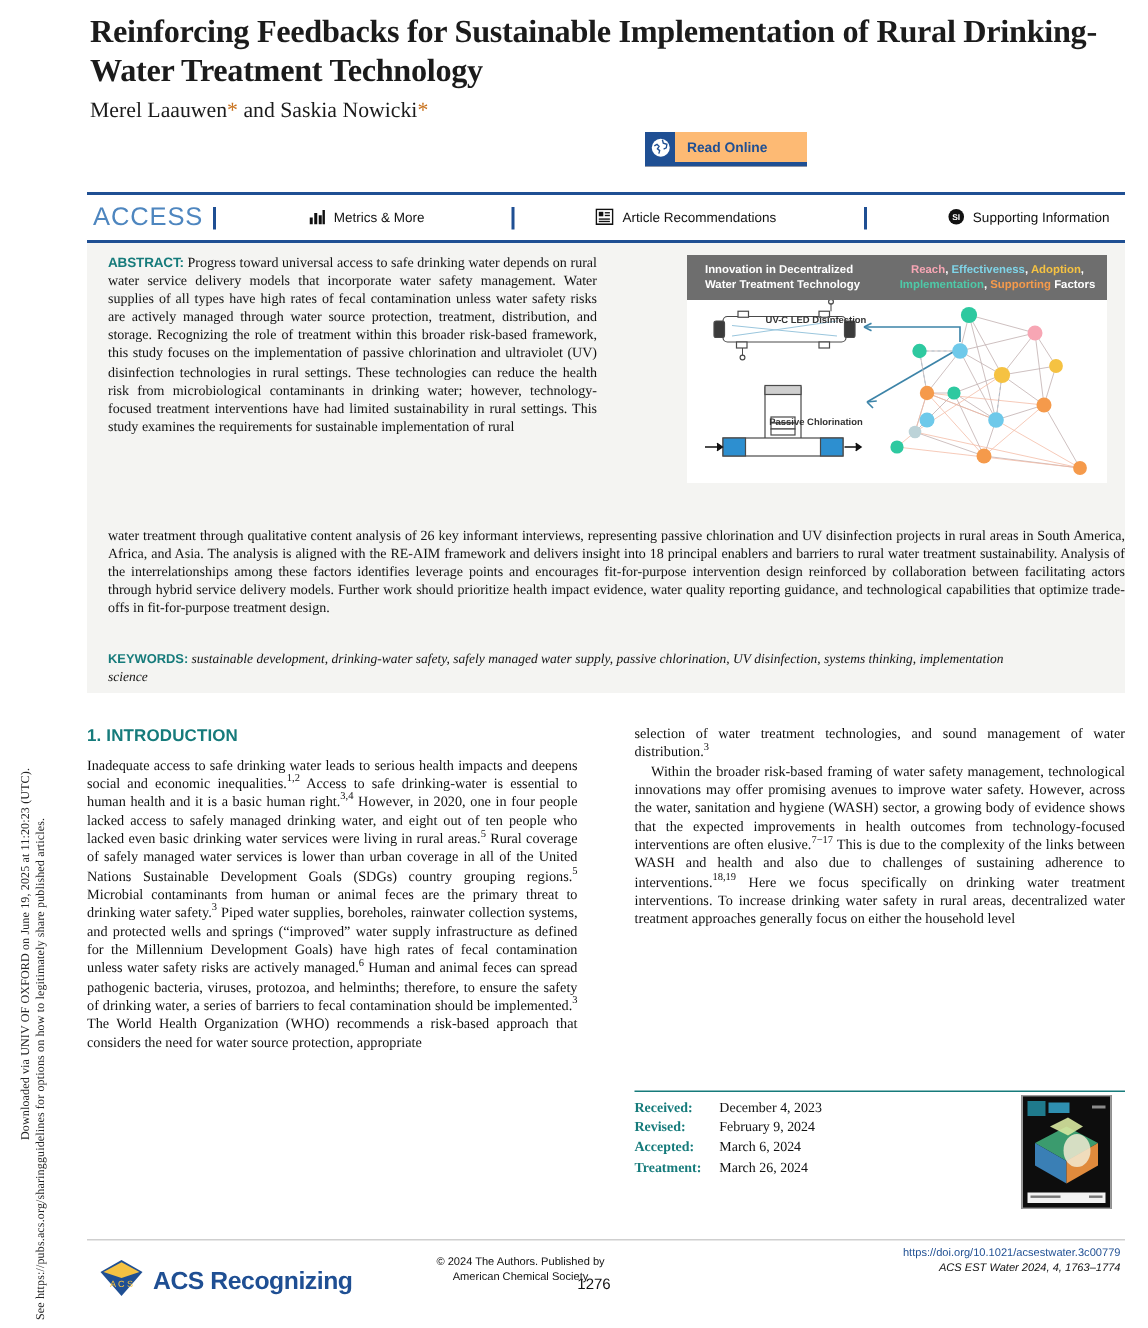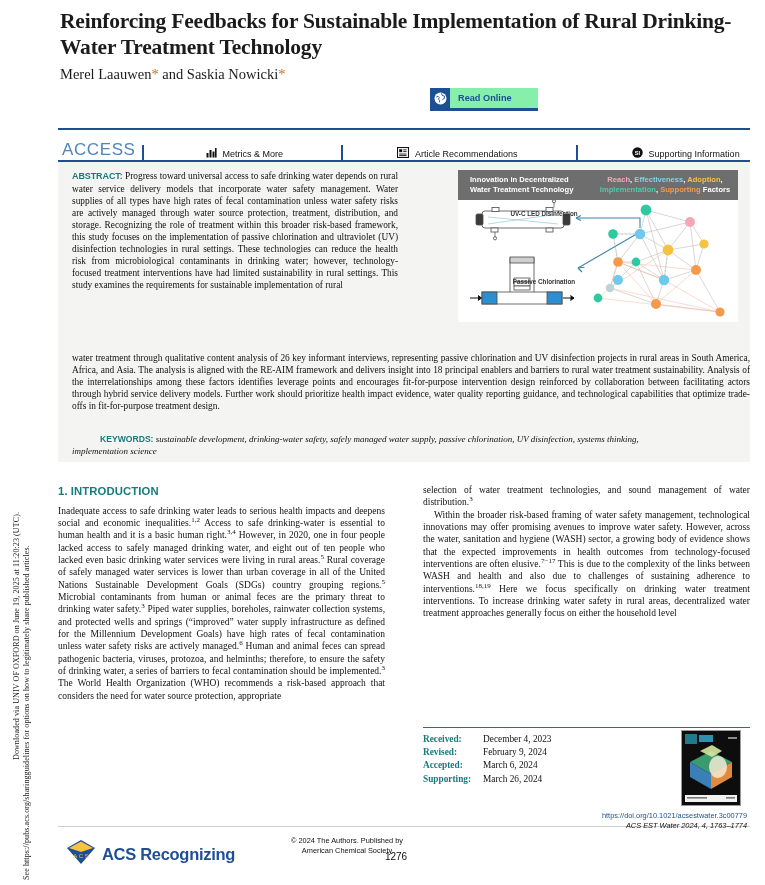--- a/index.html
+++ b/index.html
@@ -94,21 +94,21 @@
     font-weight: normal;
     font-style: italic;
     color: #20538d;
   }
 
   
   .read-online {
     position: absolute;
     left: 394px; top: 88px;
     width: 108px; height: 20px;
-    background: #86efac;
+    background: #fdba74;
     border-bottom: 3px solid #1f4f93;
     display: flex; align-items: center;
   }
   .ro-icon {
     width: 20px; height: 20px;
     background: #1f4f93;
     flex: 0 0 20px;
     display:flex;align-items:center;justify-content:center;
   }
   .ro-text {
@@ -120,21 +120,21 @@
   }
 
   
   .access-bar {
     position: absolute;
     left: 22px; top: 128px;
     width: 692px; height: 30px;
     border-top: 2px solid #1f4f93;
     border-bottom: 2px solid #1f4f93;
     display: flex;
-    align-items: flex-end;
+    align-items: center;
   }
   .access-word {
     font-family: "Liberation Sans", sans-serif;
     font-size: 17px;
     letter-spacing: 0.6px;
     color: #4e86bf;
     margin-left: 4px;
   }
   .access-div {
     width: 2px; height: 15px;
@@ -191,21 +191,20 @@
     left: 14px; top: 272px;
     width: 600px;
     font-size: 9px;
     line-height: 1.3;
   }
   .kw-label {
     font-family: "Liberation Sans", sans-serif;
     font-weight: bold;
     font-size: 8.6px;
     color: #167b7b;
-    margin-left: 28px;
   }
   .kw-text { font-style: italic; color: #111; }
 
   
   .figure {
     position: absolute;
     left: 400px; top: 8px;
     width: 280px; height: 152px;
     background: #ffffff;
   }
@@ -344,21 +343,21 @@
     position: absolute;
     left: 340px; top: 851px;
     width: 40px;
     font-family: "Liberation Sans", sans-serif;
     font-size: 10px;
     color: #111;
     text-align: center;
   }
   .doi-block {
     position: absolute;
-    right: 18px; top: 811px;
+    right: 18px; top: 830px;
     text-align: right;
     font-family: "Liberation Sans", sans-serif;
     font-size: 7.4px;
     line-height: 1.38;
   }
   .doi-link { color: #1f4f93; display:block; }
   .doi-cite { color: #111; font-style: italic; display:block; }
 </style>
 </head>
 <body>
@@ -595,21 +594,21 @@
       </tr>
       <tr>
         <td class="dlab">Revised:</td>
         <td class="dval">February 9, 2024</td>
       </tr>
       <tr>
         <td class="dlab">Accepted:</td>
         <td class="dval">March 6, 2024</td>
       </tr>
       <tr>
-        <td class="dlab">Supporting:</td>
+        <td class="dlab">Treatment:</td>
         <td class="dval">March 26, 2024</td>
       </tr>
     </tbody>
       </table>
   </div>
 
   <div class="cover-thumb">
     <svg width="58" height="74" viewBox="0 0 58 74">
       <rect x="0" y="0" width="58" height="74" fill="#0d0d0d"></rect>
       <rect x="3" y="3" width="12" height="10" fill="#1f7a8c"></rect>

